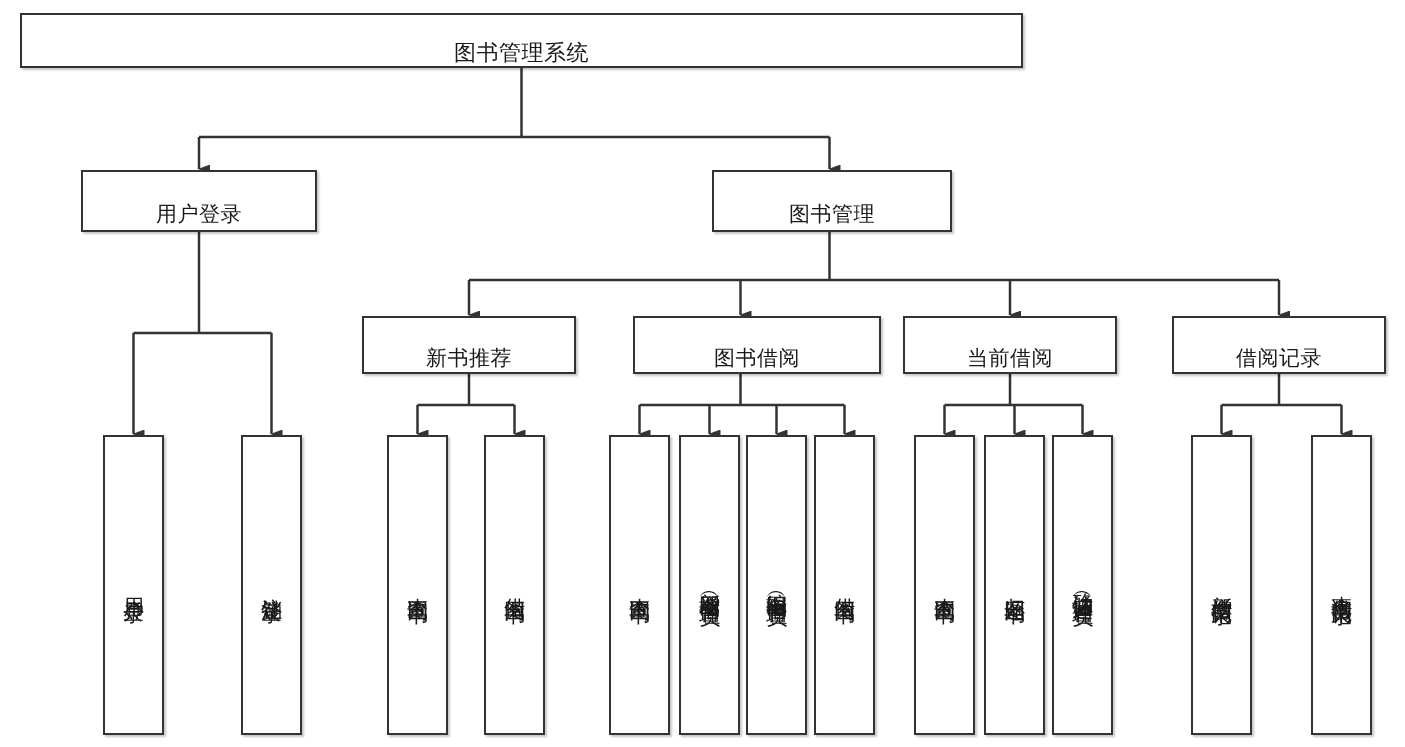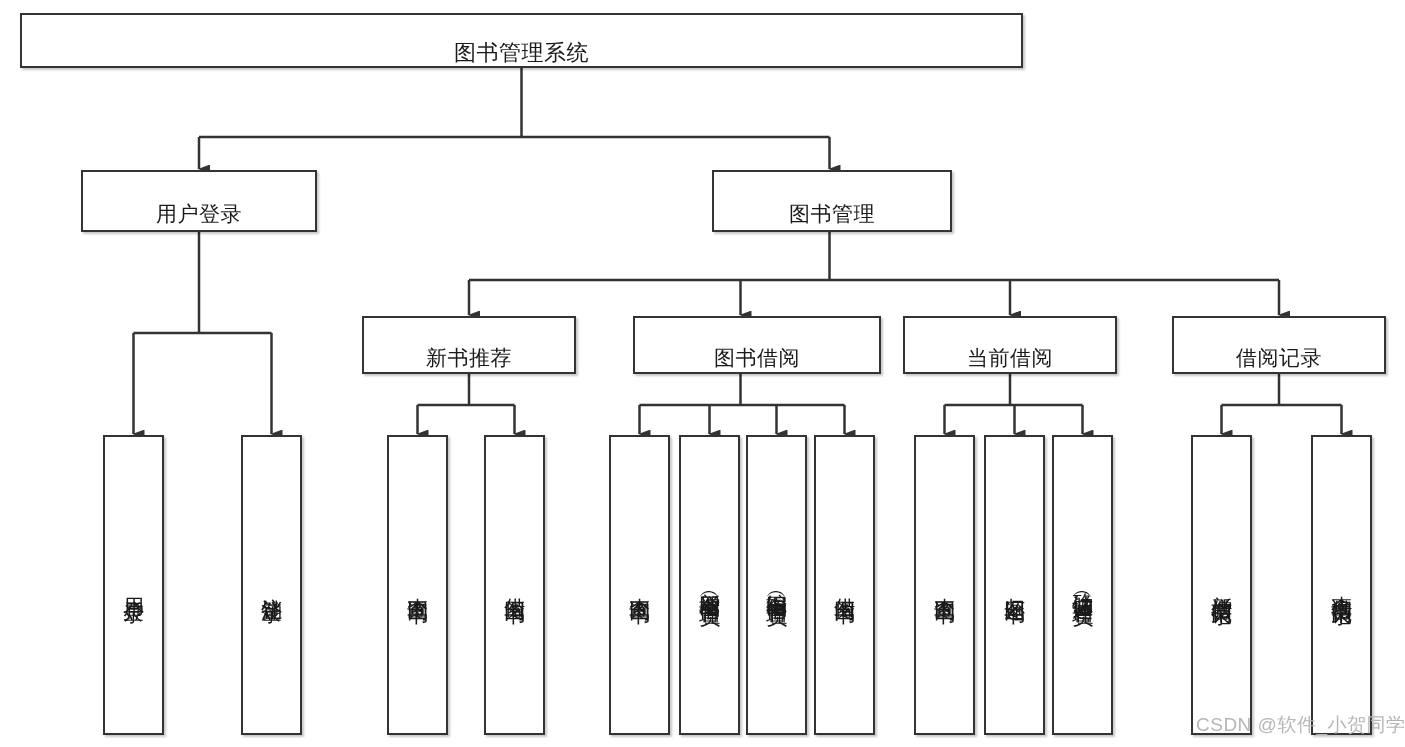--- a/index.html
+++ b/index.html
@@ -172,14 +172,13 @@
       <div class="node vertical" style="left: 1052px; top: 435px; width: 61px; height: 300px;">
         <span class="label">确认归还（管理员）</span>
       </div>
       <div class="node vertical" style="left: 1191px; top: 435px; width: 61px; height: 300px;">
         <span class="label">新增借阅记录</span>
       </div>
       <div class="node vertical" style="left: 1311px; top: 435px; width: 61px; height: 300px;">
         <span class="label">查询借阅记录</span>
       </div>
     </div>
-  <div class="watermark" id="watermark" style="left:1196px; top:712px;">CSDN @软件_小贺同学</div>
 </div>
 
 </body></html>

